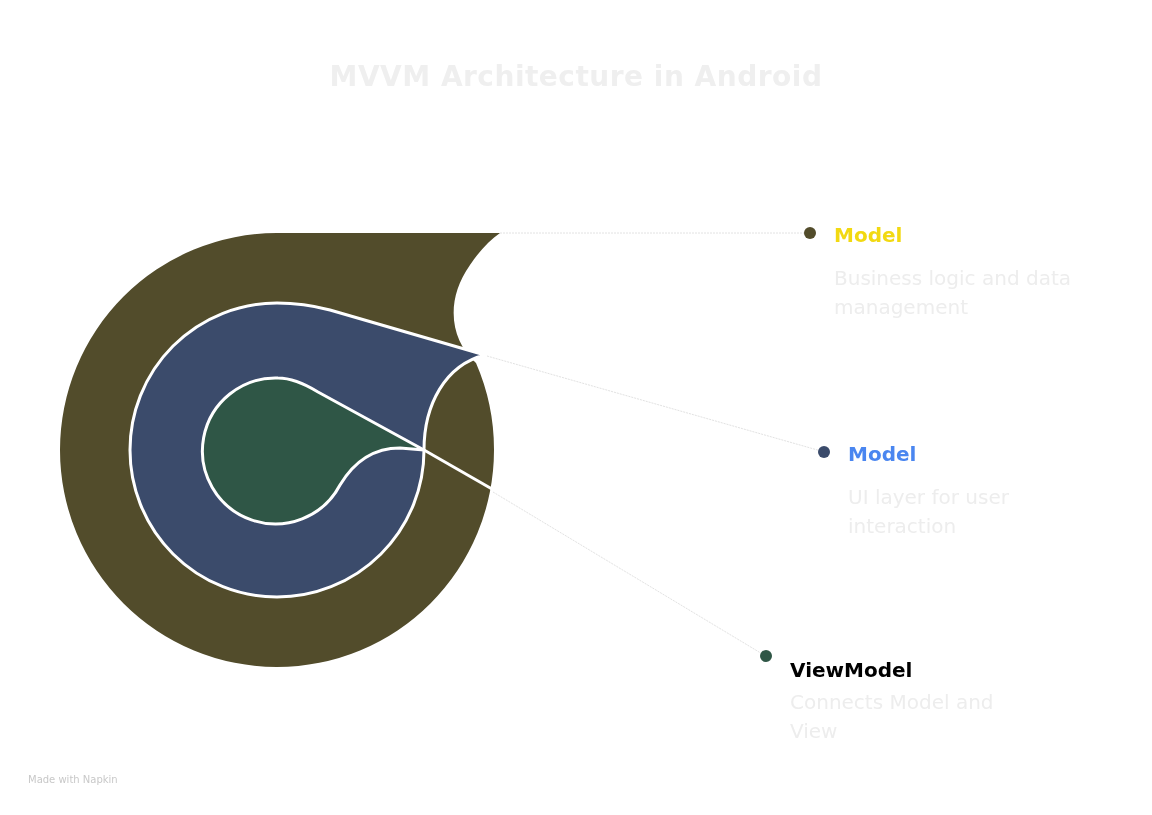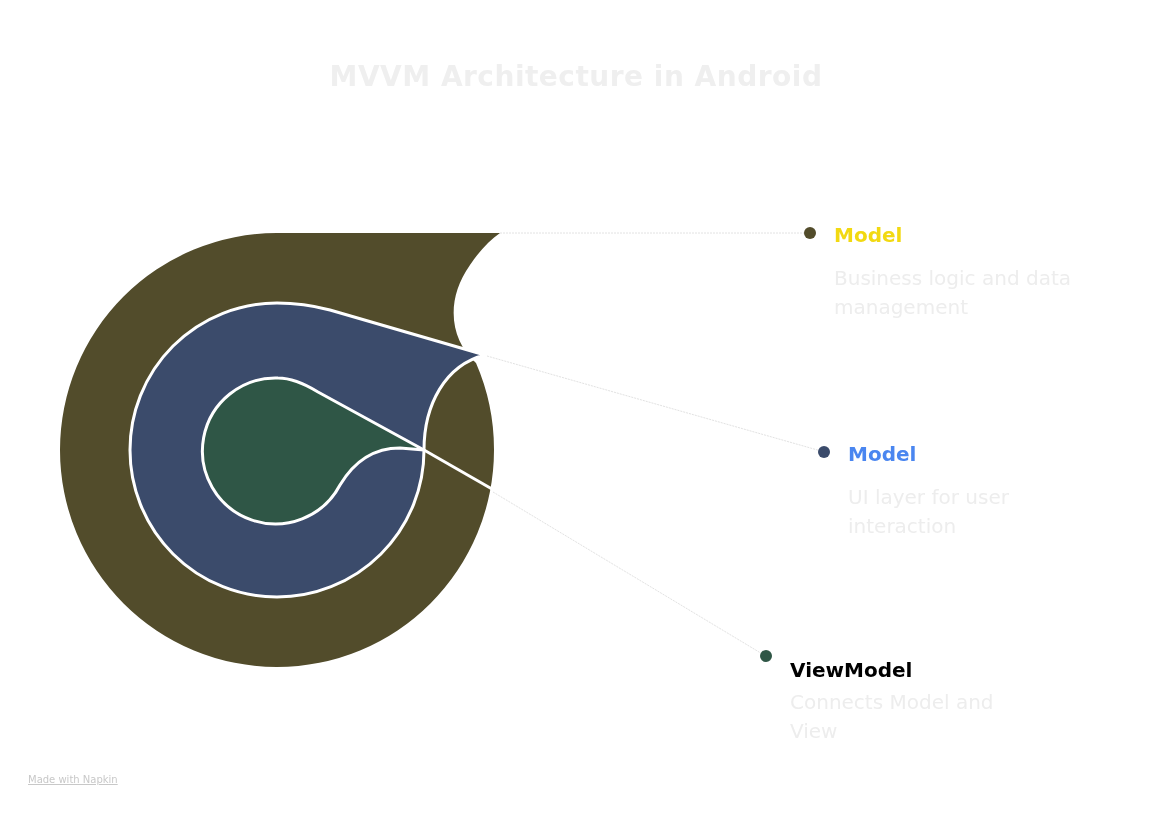--- a/index.html
+++ b/index.html
@@ -43,21 +43,20 @@
       line-height: 29px;
       color: #ededed;
       width: 240px;
     }
     .footer {
       position: absolute;
       left: 28px;
       top: 774px;
       font-size: 10px;
       color: #c8c8c8;
-      text-decoration: underline;
     }
   </style>
 </head>
 <body>
 
 <div class="title">MVVM Architecture in Android</div>
 
 <svg class="diagram" width="1152" height="815" viewBox="0 0 1152 815">
 
   <path id="shape-model" d="M 500 233

